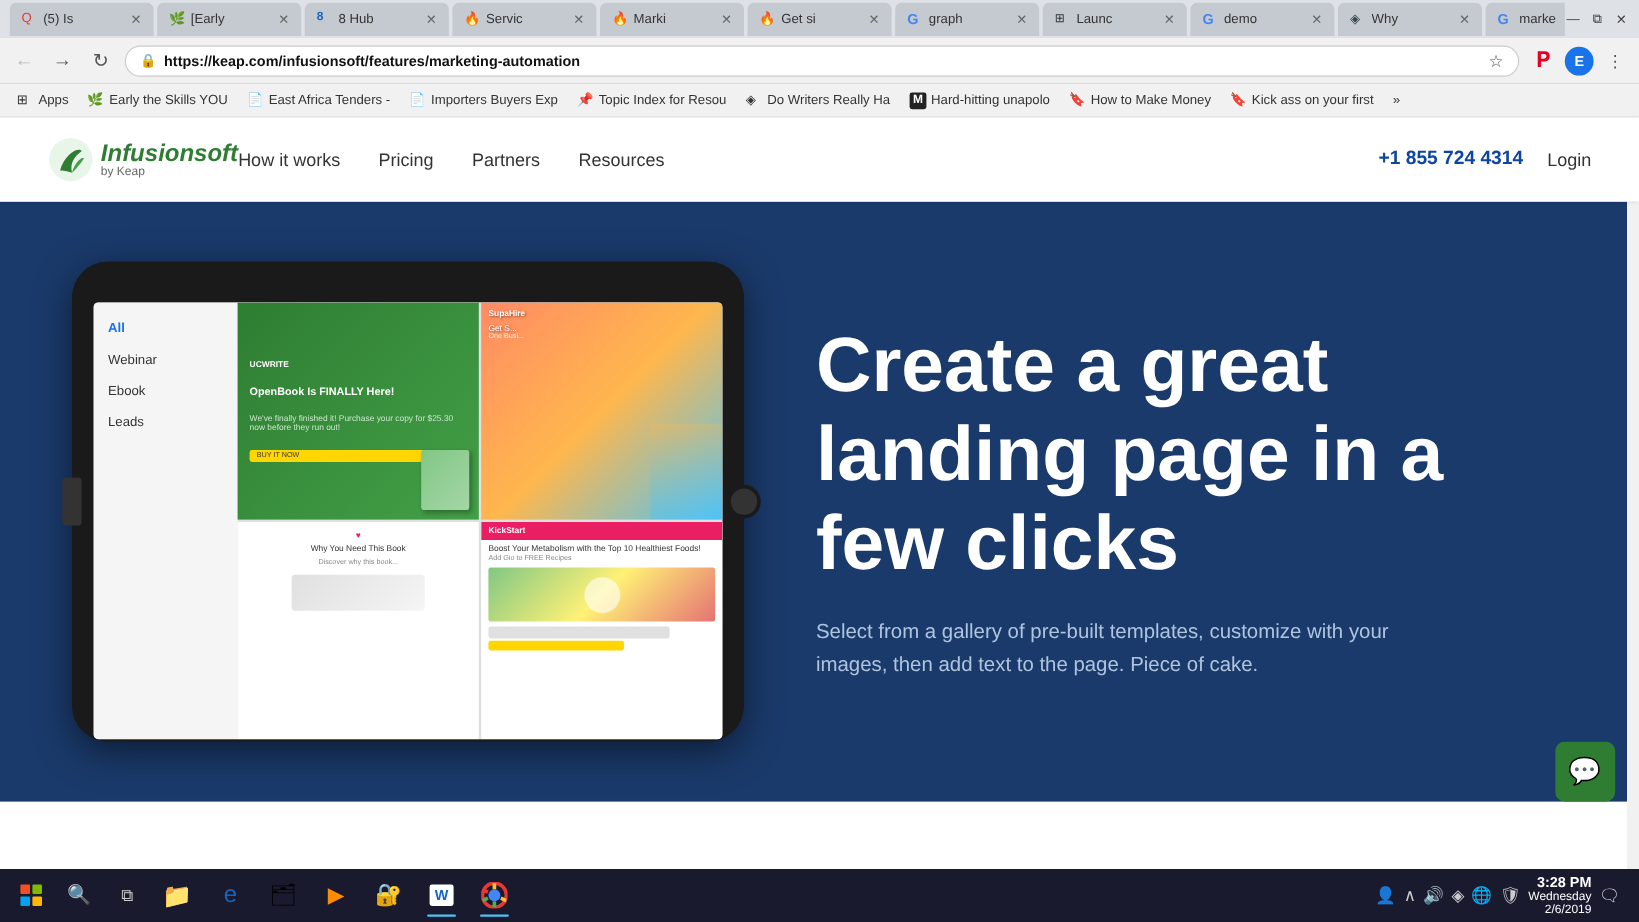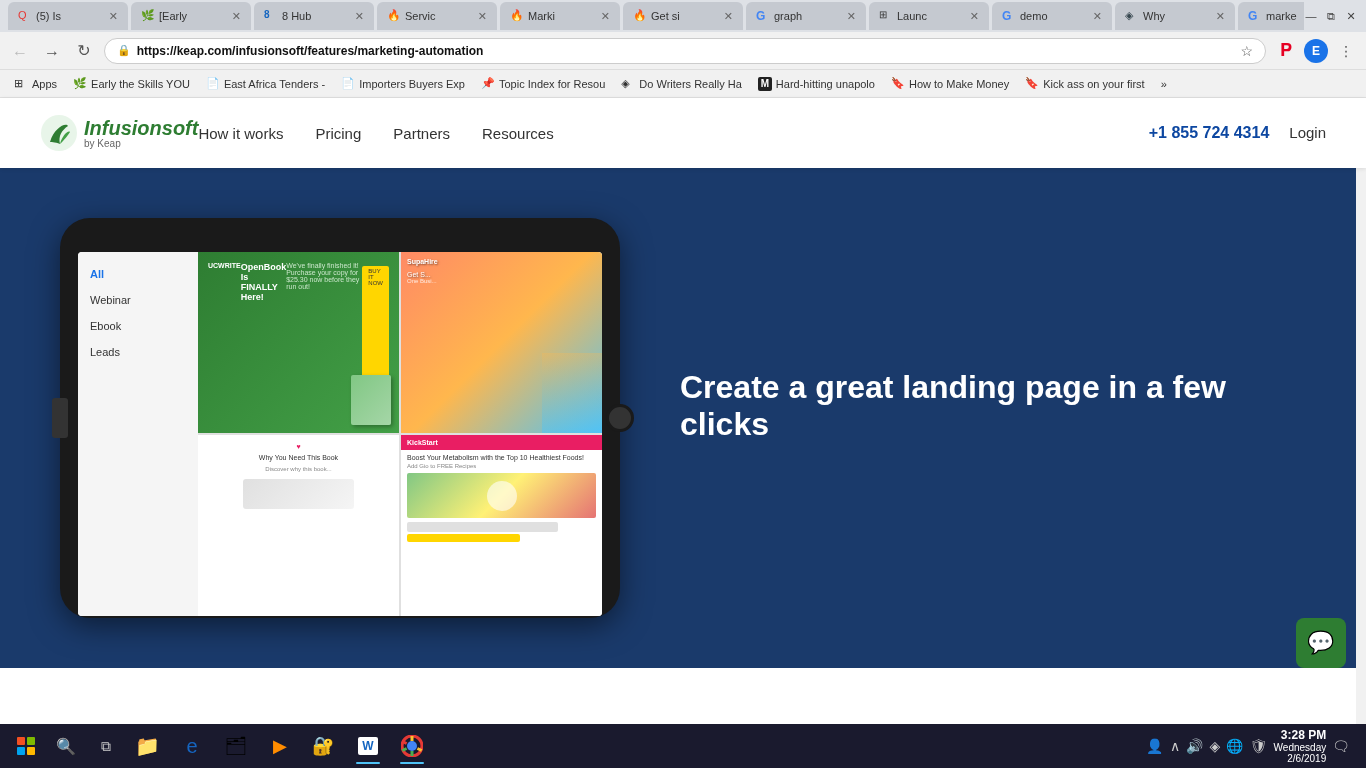--- a/index.html
+++ b/index.html
@@ -28,52 +28,52 @@
     .bookmark-icon { width: 14px; height: 14px; font-size: 11px; flex-shrink: 0; }
     .bookmarks-more { padding: 2px 6px; font-size: 11px; color: #333; cursor: pointer; }
 
     
     .website { flex: 1; display: flex; flex-direction: column; }
 
     
     .site-nav { display: flex; align-items: center; height: 70px; padding: 0 40px; background: #fff; box-shadow: 0 1px 4px rgba(0,0,0,0.1); z-index: 10; }
     .nav-links { display: flex; align-items: center; gap: 32px; flex: 1; }
     .nav-link { font-size: 15px; color: #333; text-decoration: none; cursor: pointer; }
-    .nav-right { display: flex; gap: 20px; margin-left: auto; }
+    .nav-right { display: flex; align-items: center; gap: 20px; margin-left: auto; }
     .phone-number { font-size: 16px; color: #0d47a1; font-weight: bold; }
     .login-btn { font-size: 15px; color: #333; cursor: pointer; text-decoration: none; }
     .start-demo-btn { background: #1a237e; color: #fff; border: none; border-radius: 4px; padding: 12px 22px; font-size: 15px; font-weight: bold; cursor: pointer; }
 
     
     .hero { flex: 1; background: #1a3a6b; display: flex; align-items: center; padding: 40px 60px; gap: 60px; position: relative; min-height: 500px; }
     .hero-image-container { flex-shrink: 0; position: relative; }
     .tablet-frame { width: 560px; height: 400px; background: #1a1a1a; border-radius: 30px; padding: 18px; box-shadow: 0 8px 30px rgba(0,0,0,0.5); position: relative; }
     .tablet-screen { width: 100%; height: 100%; background: #fff; border-radius: 4px; overflow: hidden; display: grid; grid-template-columns: 120px 1fr; margin-top: 16px; }
     .tablet-sidebar { background: #f5f5f5; padding: 10px 0; display: flex; flex-direction: column; gap: 2px; }
     .tablet-sidebar-item { padding: 6px 12px; font-size: 11px; color: #333; cursor: pointer; }
     .tablet-sidebar-item.active { color: #1a73e8; font-weight: bold; }
     .tablet-content { display: grid; grid-template-columns: 1fr 1fr; grid-template-rows: 1fr 1fr; gap: 2px; background: #e0e0e0; }
     .tablet-panel { background: #fff; overflow: hidden; position: relative; }
-    .panel-green { background: linear-gradient(135deg, #2e7d32, #43a047); display: flex; justify-content: center; padding: 10px; }
+    .panel-green { background: linear-gradient(135deg, #2e7d32, #43a047); display: flex; flex-direction: column; justify-content: center; padding: 10px; gap: 11px; }
     .panel-green-title { color: #fff; font-size: 9px; font-weight: bold; margin-bottom: 4px; }
     .panel-green-sub { color: #c8e6c9; font-size: 7px; }
     .panel-sunset { background: linear-gradient(135deg, #ff8a65, #ffb74d, #4fc3f7); }
     .panel-book-title { font-size: 7px; color: #333; text-align: center; margin-bottom: 4px; }
     .panel-food { background: #fff; overflow: hidden; position: relative; display: flex; flex-direction: column; }
     .panel-food-header { background: #e91e63; padding: 4px 6px; }
     .panel-food-title { color: #fff; font-size: 7px; font-weight: bold; }
     .panel-food-body { padding: 4px 6px; }
     .panel-food-text { font-size: 7px; color: #333; }
     .panel-green-btn { background: #ffd600; color: #333; font-size: 6px; padding: 2px 6px; border: none; border-radius: 2px; margin-top: 4px; cursor: pointer; display: inline-block; }
     .tablet-side-btn { position: absolute; left: -8px; top: 50%; transform: translateY(-50%); width: 16px; height: 40px; background: #333; border-radius: 3px; }
     .tablet-home-btn { position: absolute; right: -14px; top: 50%; transform: translateY(-50%); width: 28px; height: 28px; border-radius: 50%; background: #333; border: 3px solid #1a1a1a; }
     .image-caption { font-size: 12px; color: #b0bec5; margin-top: 12px; text-align: center; }
 
     .hero-text { flex: 1; }
-    .hero-headline { font-size: 32px; font-weight: bold; color: #fff; line-height: 1.15; margin-bottom: 24px; }
+    .hero-headline { font-size: 64px; font-weight: bold; color: #fff; line-height: 1.15; margin-bottom: 24px; }
     .hero-subtext { font-size: 17px; color: #b0c4de; line-height: 1.6; max-width: 520px; }
 
     
     .chat-btn { position: fixed; bottom: 100px; right: 20px; width: 50px; height: 50px; background: #2e7d32; border-radius: 8px; display: flex; align-items: center; justify-content: center; cursor: pointer; }
     .chat-icon { color: #fff; font-size: 22px; }
 
     
     .scrollbar { position: fixed; right: 0; top: 108px; width: 10px; height: 640px; background: #f1f1f1; }
     .scrollbar-thumb { position: absolute; top: 0; width: 10px; height: 60px; background: #bbb; border-radius: 4px; }
     .scrollbar-bottom { position: absolute; bottom: 0; width: 10px; height: 14px; display: flex; align-items: center; justify-content: center; font-size: 10px; color: #888; }
@@ -313,20 +313,21 @@
                 </div>
               </div>
             </div>
           </div>
           <div class="tablet-home-btn"></div>
         </div>
       </div>
 
       <div class="hero-text">
         <h1 class="hero-headline">Create a great landing page in a few clicks</h1>
+        <p class="hero-subtext">Select from a gallery of pre-built templates, customize with your images, then add text to the page. Piece of cake.</p>
       </div>
 
     </section>
   </div>
 
 </div>
 
 <div class="chat-btn">
   <span class="chat-icon">💬</span>
 </div>

